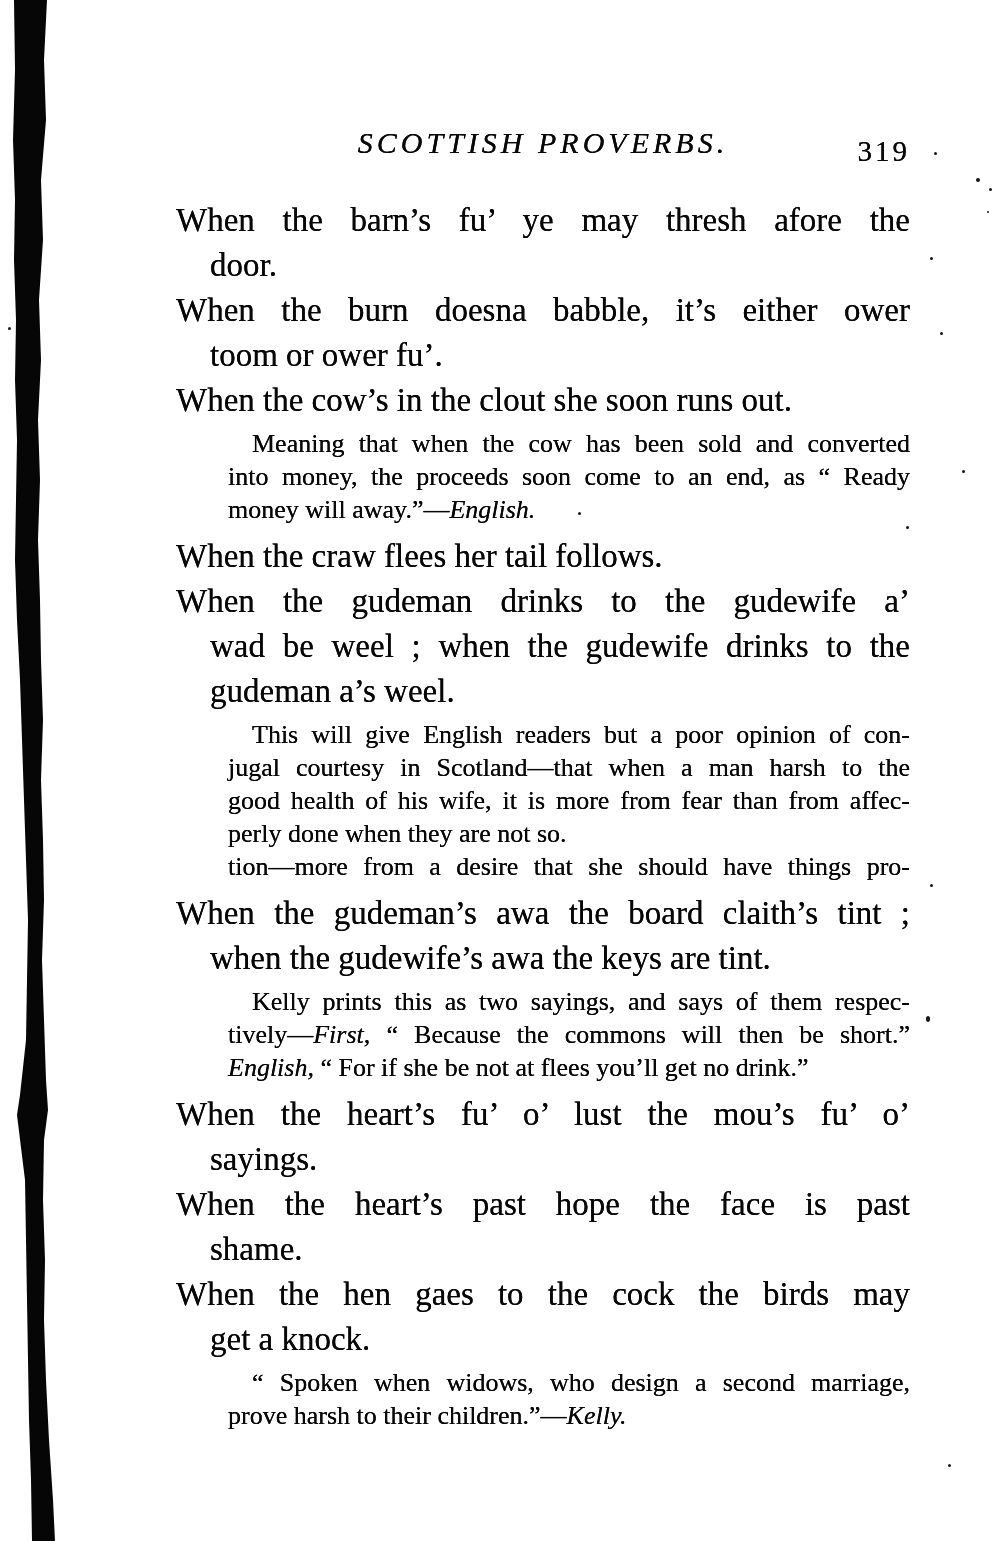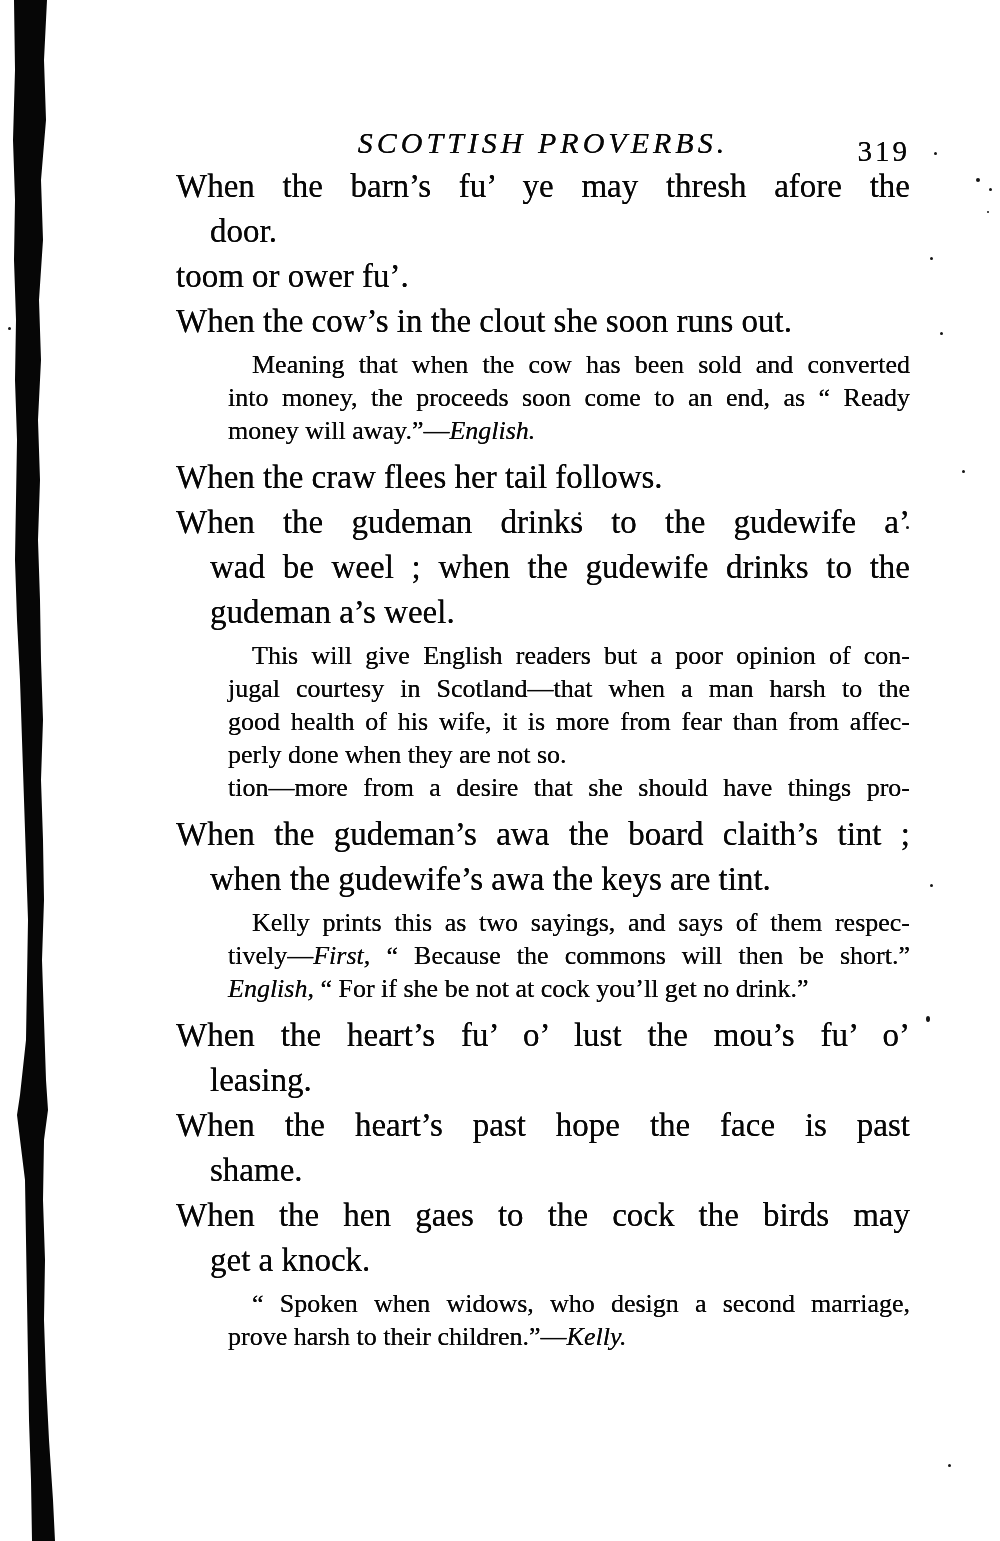--- a/index.html
+++ b/index.html
@@ -15,21 +15,21 @@
   .gutter { position: absolute; left: 0; top: 0; }
   .speck { position: absolute; background: #161616; border-radius: 50%; }
   .content {
     position: absolute;
     left: 176px;
     top: 0;
     width: 734px;
     padding-top: 122px;
     text-shadow: 0 0 0.5px currentColor;
   }
-  .header { position: relative; height: 42px; line-height: 42px; }
+  .header { position: relative; height: 42px; line-height: 42px; margin-bottom: 34px; }
   .header .title {
     display: block;
     text-align: center;
     font-style: italic;
     font-size: 30px;
     letter-spacing: 4px;
     white-space: nowrap;
   }
   .header .pagenum {
     position: absolute;
@@ -86,20 +86,21 @@
       <span class="title">SCOTTISH PROVERBS.</span>
       <span class="pagenum">319</span>
     </div>
 
     <div class="proverb">
       <div class="line just">When the barn’s fu’ ye may thresh afore the</div>
       <div class="line">door.</div>
     </div>
 
     <div class="proverb">
+      <div class="line just">When the burn doesna babble, it’s either ower</div>
       <div class="line">toom or ower fu’.</div>
     </div>
 
     <div class="proverb">
       <div class="line">When the cow’s in the clout she soon runs out.</div>
       <div class="note">
         <div class="line just"><span>Meaning that when the cow has been sold and converted</span></div>
         <div class="line just"><span>into money, the proceeds soon come to an end, as “ Ready</span></div>
         <div class="line"><span>money will away.”—</span><span class="it">English.</span></div>
       </div>
@@ -121,27 +122,27 @@
         <div class="line just"><span>tion—more from a desire that she should have things pro-</span></div>
       </div>
     </div>
 
     <div class="proverb">
       <div class="line just">When the gudeman’s awa the board claith’s tint ;</div>
       <div class="line">when the gudewife’s awa the keys are tint.</div>
       <div class="note">
         <div class="line just"><span>Kelly prints this as two sayings, and says of them respec-</span></div>
         <div class="line just"><span>tively—</span><span class="it">First,</span><span> “ Because the commons will then be short.”</span></div>
-        <div class="line"><span class="it">English,</span><span> “ For if she be not at cock you’ll get no drink.”</span></div>
+        <div class="line"><span class="it">English,</span><span> “ For if she be not at flees you’ll get no drink.”</span></div>
       </div>
     </div>
 
     <div class="proverb">
       <div class="line just">When the heart’s fu’ o’ lust the mou’s fu’ o’</div>
-      <div class="line">leasing.</div>
+      <div class="line">sayings.</div>
     </div>
 
     <div class="proverb">
       <div class="line just">When the heart’s past hope the face is past</div>
       <div class="line">shame.</div>
     </div>
 
     <div class="proverb">
       <div class="line just">When the hen gaes to the cock the birds may</div>
       <div class="line">get a knock.</div>

